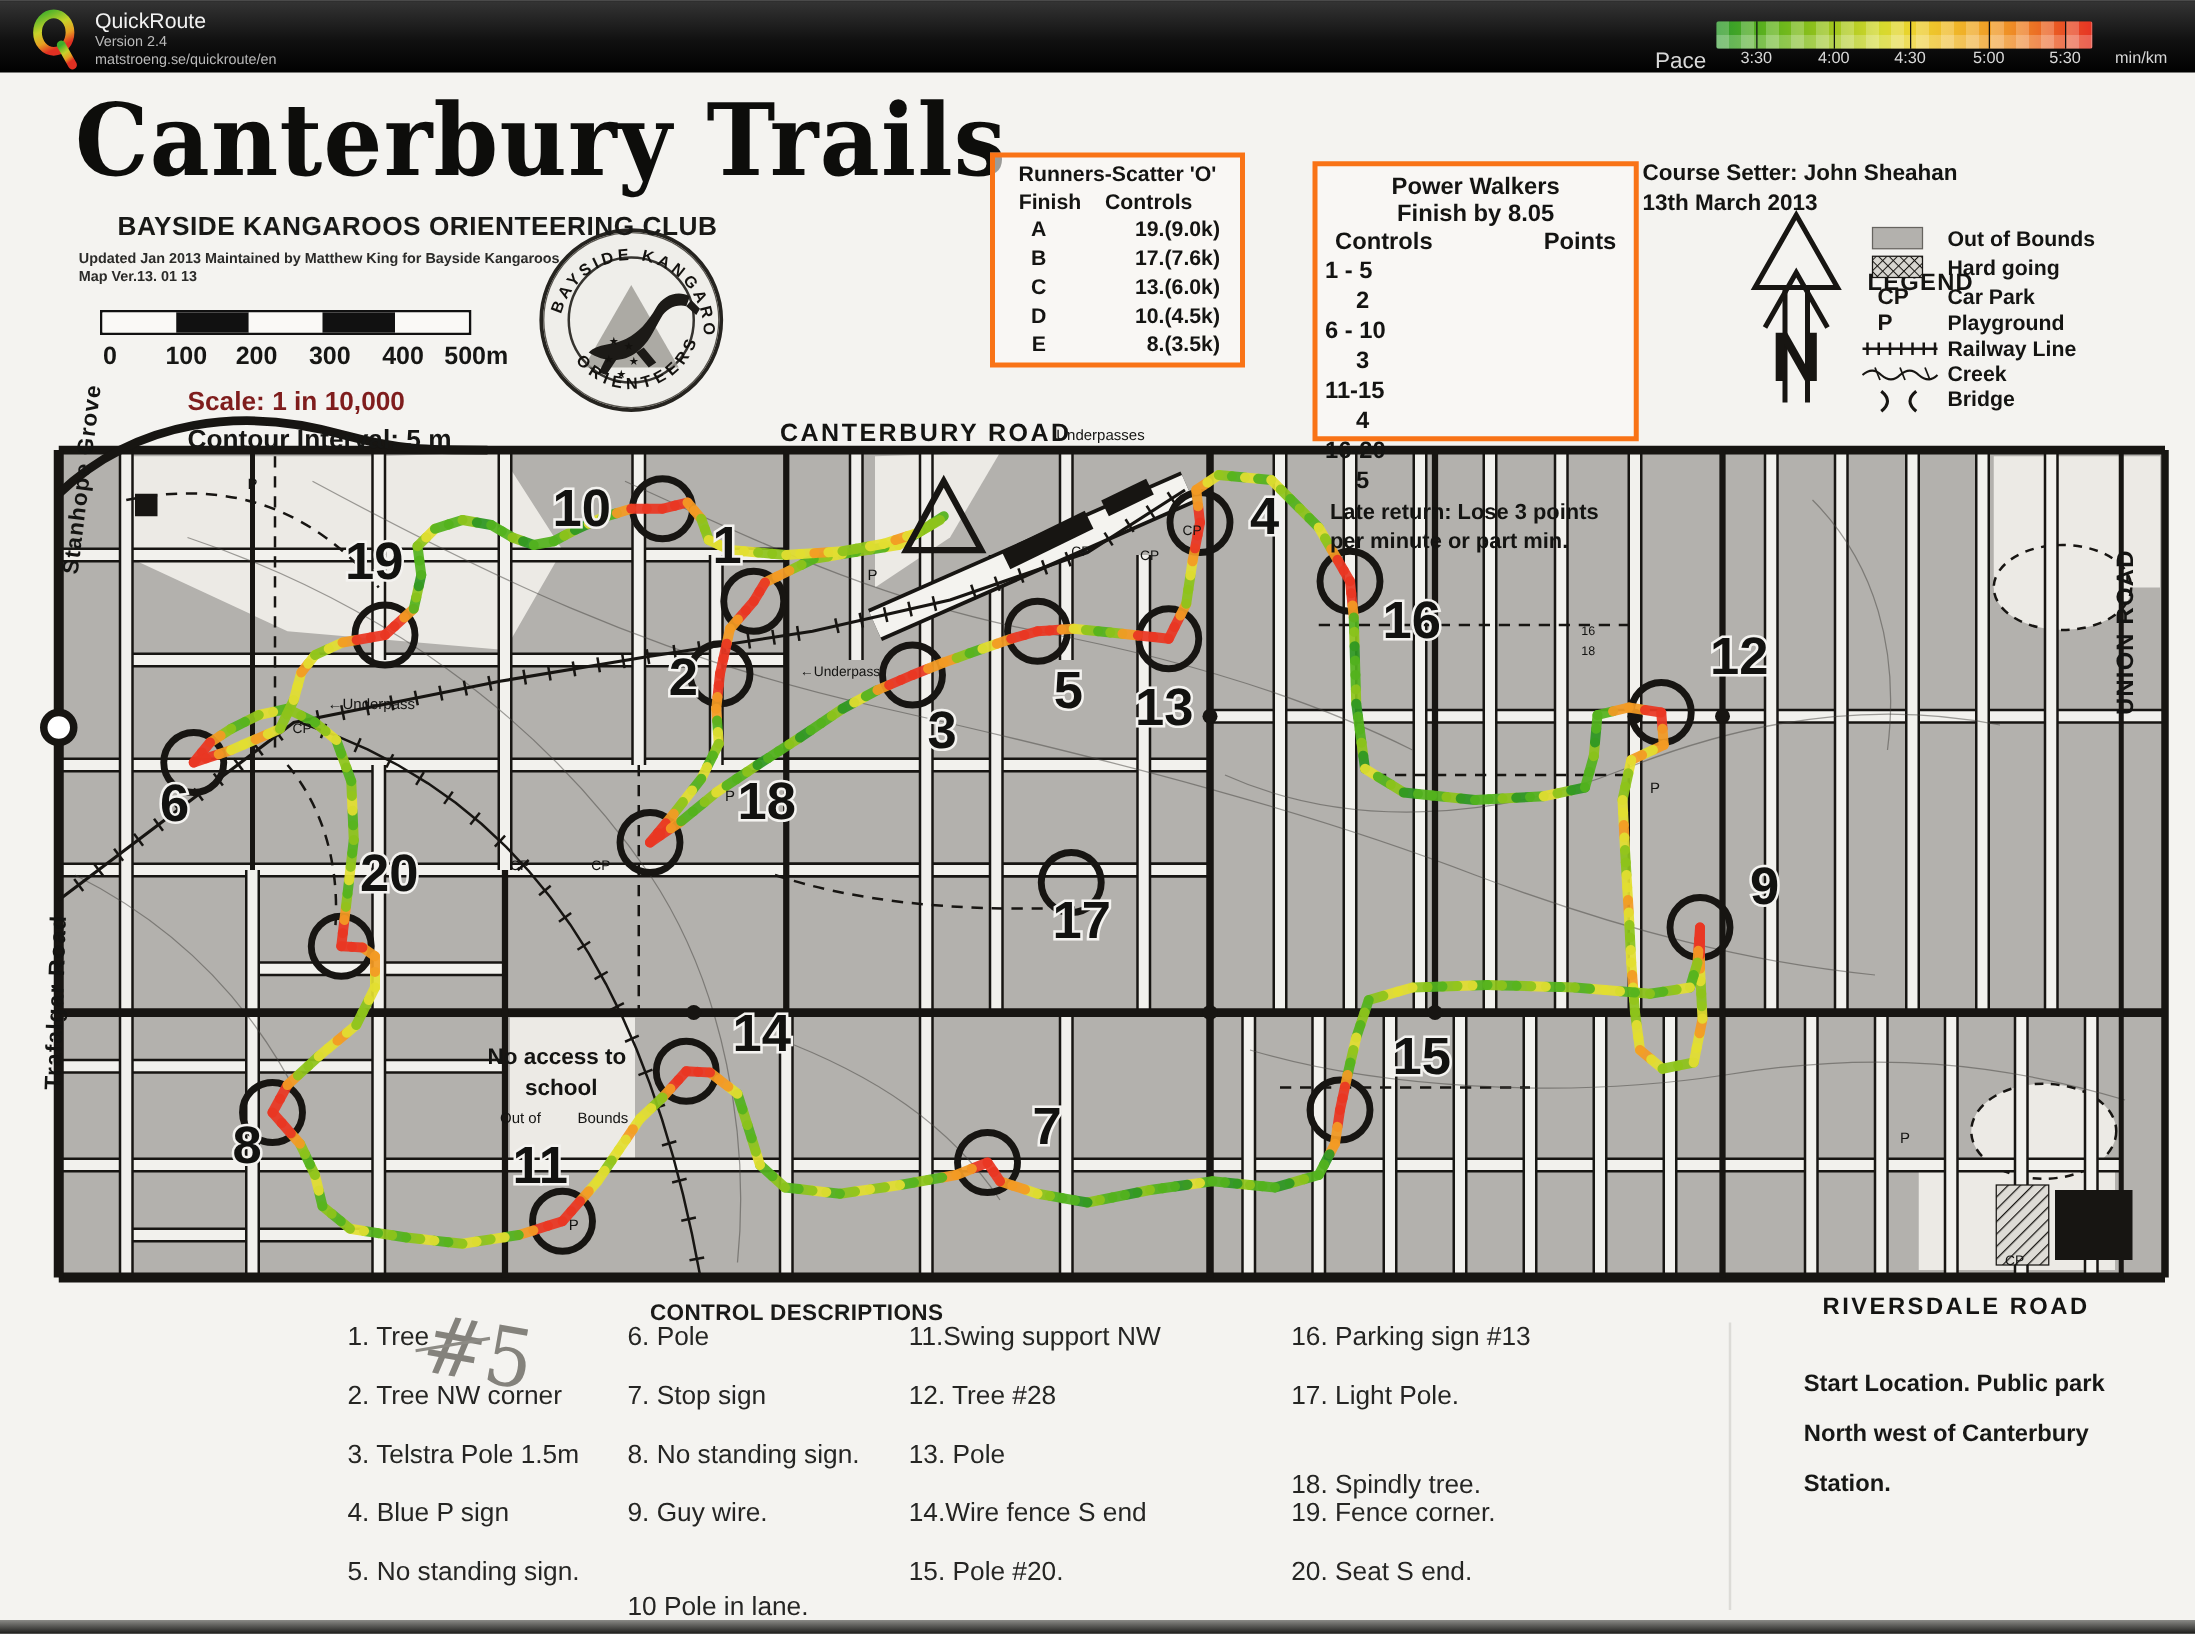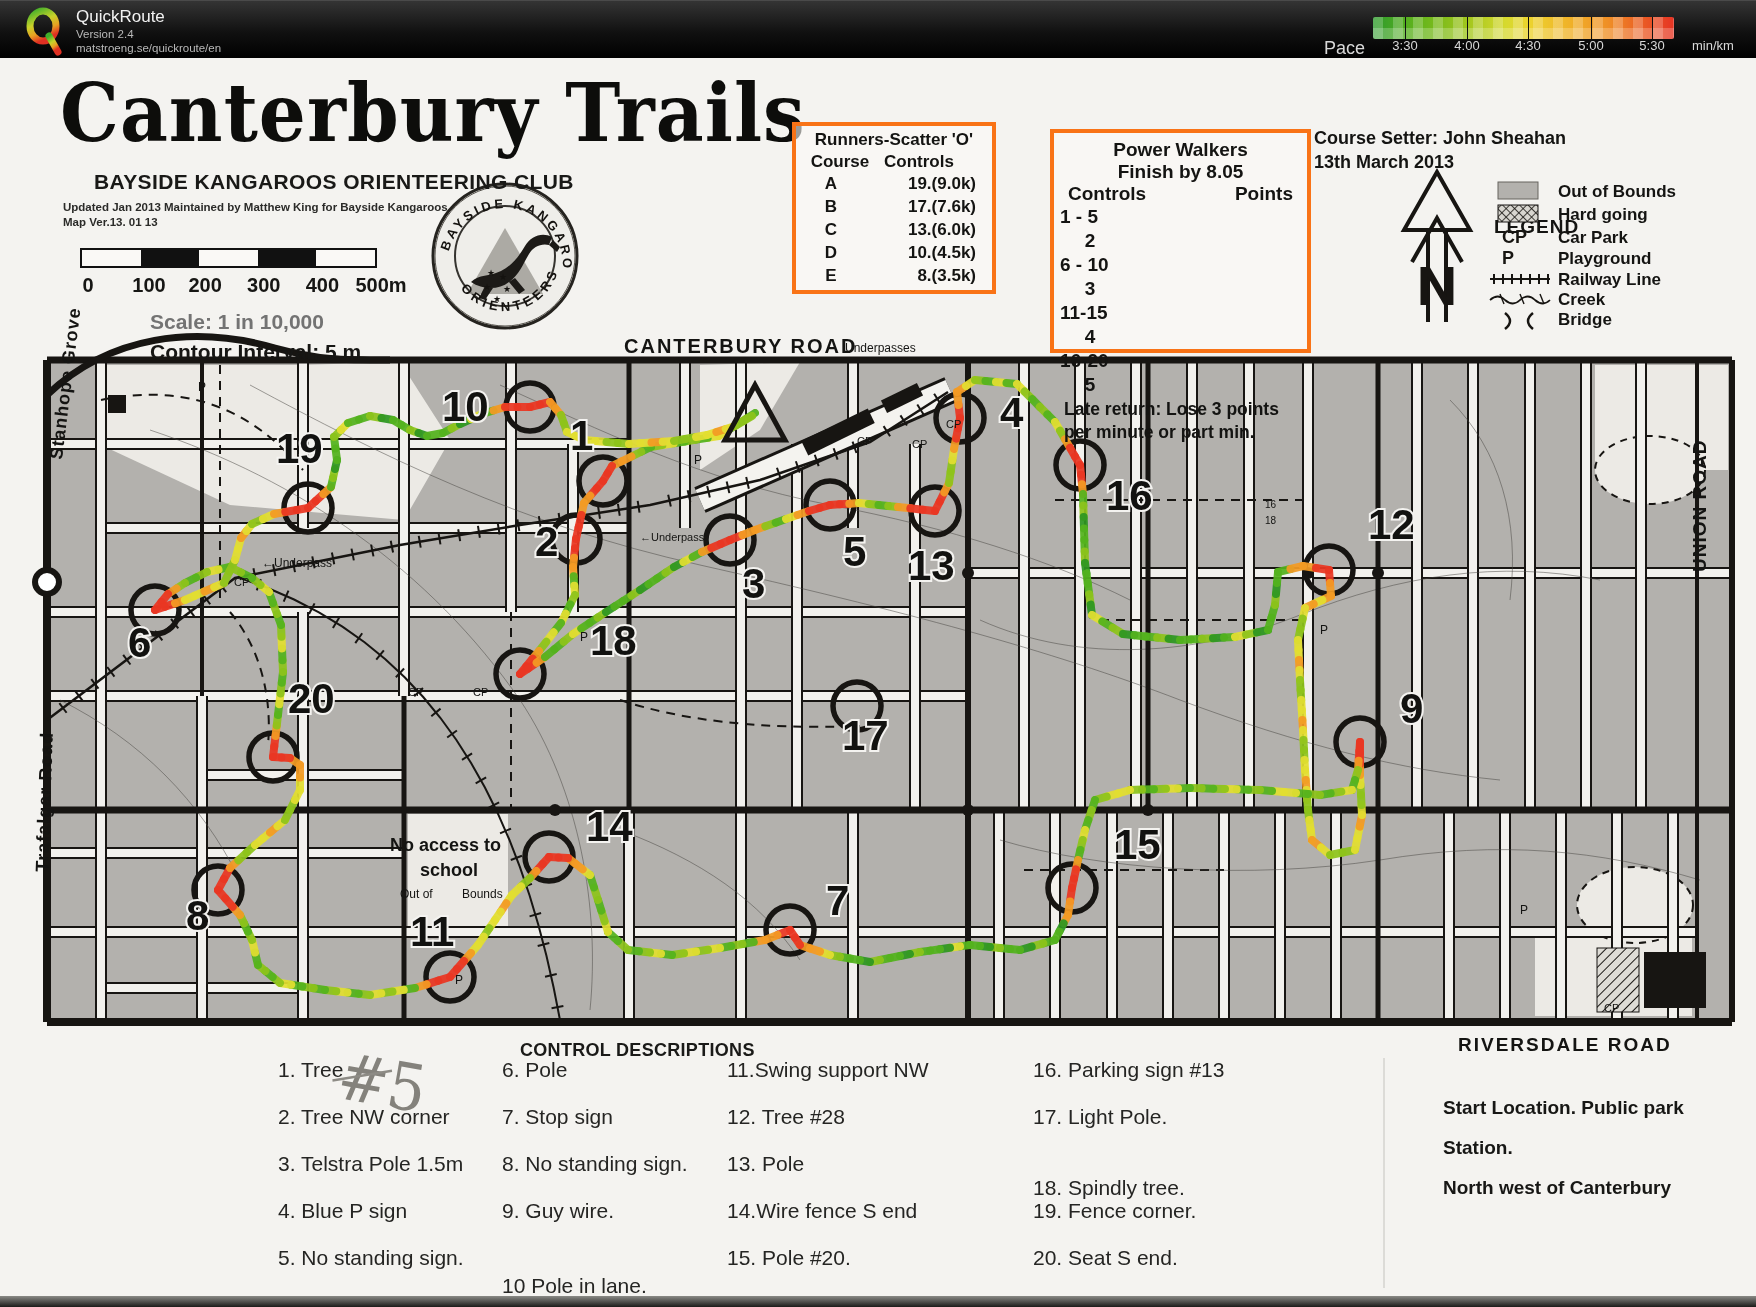--- a/index.html
+++ b/index.html
@@ -32,21 +32,21 @@
      font-size:74px;letter-spacing:1px;color:#0d0d0b;transform:scaleY(1.08);white-space:nowrap;}
   .club{position:absolute;left:94px;top:112px;font-size:21px;font-weight:bold;color:#191917;letter-spacing:.4px;}
   .updated{position:absolute;left:63px;top:143px;font-size:11.5px;font-weight:bold;color:#2b2b29;}
   .mapver{position:absolute;left:63px;top:158px;font-size:11.5px;font-weight:bold;color:#2b2b29;}
   .sbar{position:absolute;left:80px;top:190px;width:293px;height:16px;border:2px solid #111;display:flex;}
   .sbar div{flex:1;}
   .sbar div:nth-child(2n){background:#111;}
   .sbar div:nth-child(2n+1){background:#faf9f6;}
   .snum{position:absolute;top:216px;margin-left:-22px;width:60px;text-align:center;
         font-size:20px;font-weight:bold;color:#161614;}
-  .scaletxt{position:absolute;left:150px;top:252px;font-size:21px;font-weight:bold;color:#737373;}
+  .scaletxt{position:absolute;left:150px;top:252px;font-size:21px;font-weight:bold;color:#7f1d1d;}
   .contourtxt{position:absolute;left:150px;top:282px;font-size:21px;font-weight:bold;color:#161614;}
   
   .box{position:absolute;border:4px solid #f97316;background:rgba(251,250,247,.6);color:#141412;}
   .rbox{left:792px;top:64px;width:196px;height:164px;}
   .rbox .t{text-align:center;font-weight:bold;font-size:17px;margin-top:4px;}
   .rbox .hd{display:flex;font-weight:bold;font-size:17px;margin-top:2px;}
   .rbox .hd span:first-child{width:88px;text-align:center;}
   .rbox .row{display:flex;font-weight:bold;font-size:17px;line-height:23px;}
   .rbox .row span:first-child{width:70px;text-align:center;}
   .rbox .row span:last-child{width:110px;text-align:right;}
@@ -875,21 +875,21 @@
       <div class="snum" style="left: 255.8px;">300</div>
       <div class="snum" style="left: 314.4px;">400</div>
       <div class="snum" style="left: 373px;">500m</div>
     </div>
   <div class="scaletxt">Scale:  1 in 10,000</div>
   <div class="contourtxt">Contour Interval:  5 m</div>
 
   <div class="box rbox">
     <div class="t">Runners-Scatter 'O'</div>
     <div class="hd">
-        <span>Course</span>
+        <span>Finish</span>
         <span>Controls</span>
       </div>
     <div id="runrows">
         <div class="row">
           <span>A</span>
           <span>19.(9.0k)</span>
         </div>
         <div class="row">
           <span>B</span>
           <span>17.(7.6k)</span>
@@ -1000,17 +1000,17 @@
       <div class="cd" style="left: 727px; top: 1188px;">15. Pole #20.</div>
       <div class="cd" style="left: 1033px; top: 1000px;">16. Parking sign #13</div>
       <div class="cd" style="left: 1033px; top: 1047px;">17. Light Pole.</div>
       <div class="cd" style="left: 1033px; top: 1094px; margin-top: 24px;">18. Spindly tree.</div>
       <div class="cd" style="left: 1033px; top: 1141px;">19. Fence corner.</div>
       <div class="cd" style="left: 1033px; top: 1188px;">20. Seat S end.</div>
     </div>
   <div class="hand">#5</div>
   <div class="startloc" id="startloc">
       <div>Start Location. Public park</div>
+      <div>North west  of Canterbury</div>
       <div>Station.</div>
-      <div>North west  of Canterbury</div>
     </div>
   <div class="crease-v"></div>
 </div>
 
 </body></html>

